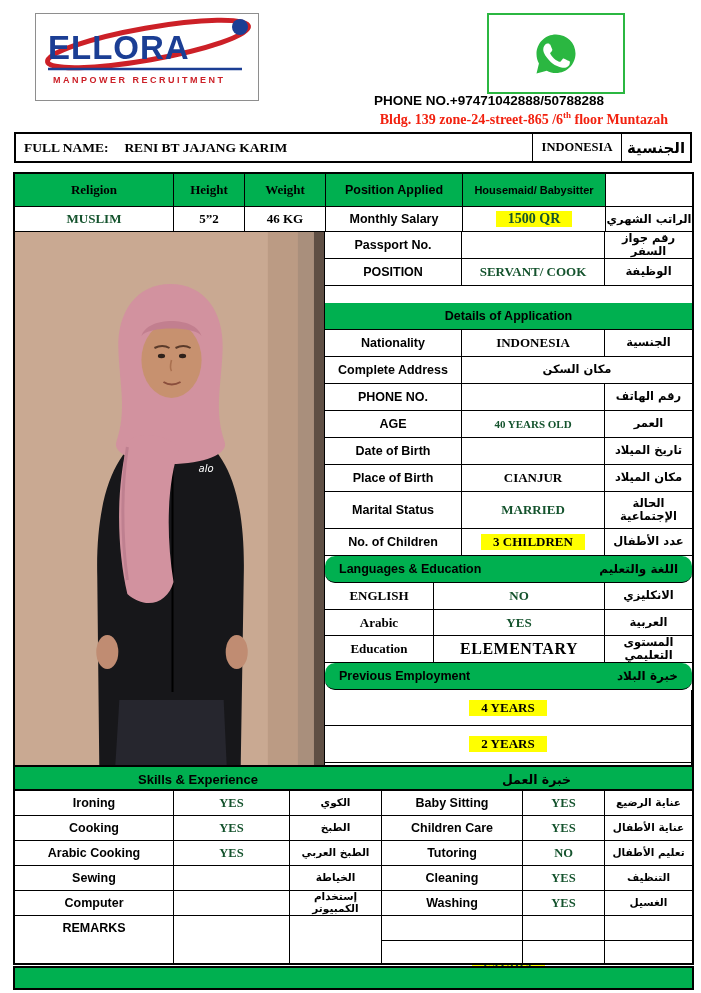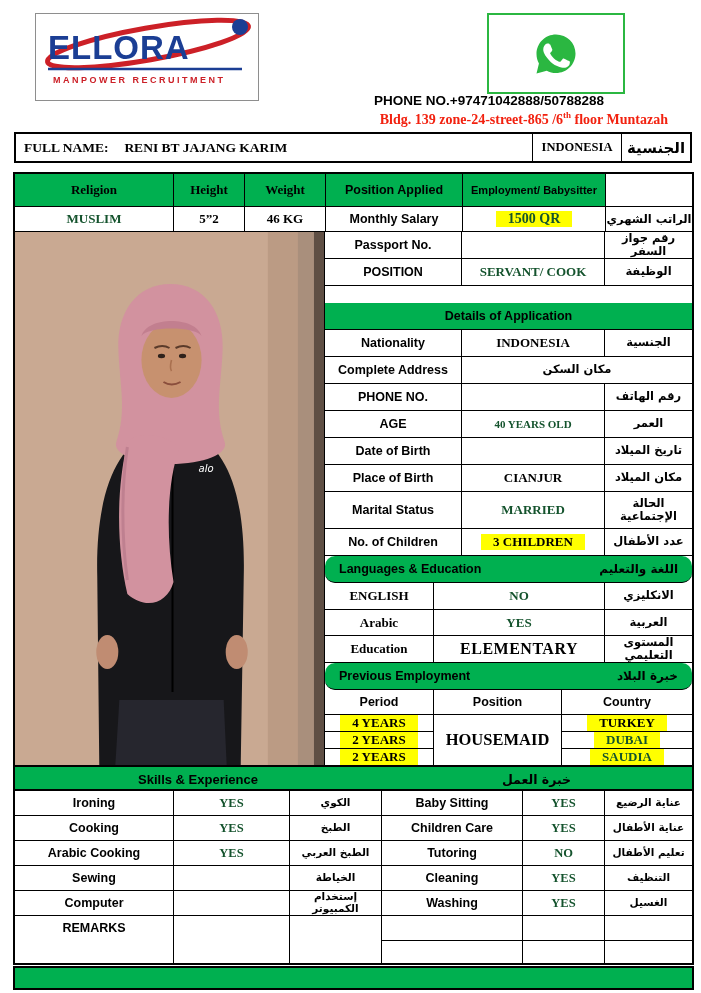--- a/index.html
+++ b/index.html
@@ -59,21 +59,21 @@
   .val2{flex:0 0 170px;font-weight:bold;font-size:13px;}
   .vsmall{font-size:11px;}
   .vbig{font-size:16px;letter-spacing:0.5px;}
   .secbar{background:#00B050;font-family:"Liberation Sans",sans-serif;font-weight:bold;font-size:12.5px;display:flex;align-items:center;}
   .secbar.center{justify-content:center;margin-top:17px;}
   .secbar.split{justify-content:space-between;padding:0 14px;border-radius:10px;}
   .secbar .ar{font-size:12px;}
   .ehd{font-family:"Liberation Sans",sans-serif;font-weight:bold;font-size:12.5px;}
   .e1{flex:0 0 108px;} .e2{flex:0 0 127px;} .e3{flex:1;}
 
-  .emp{display:flex;height:84px;}
+  .emp{display:flex;height:84px;flex-direction:column;}
   .emp-periods{flex:0 0 108px;border-right:1px solid #000;display:flex;flex-direction:column;}
   .emp-mid{flex:0 0 127px;border-right:1px solid #000;display:flex;align-items:center;justify-content:center;
            font-weight:bold;font-size:16.5px;}
   .emp-countries{flex:1;display:flex;flex-direction:column;}
   .ecell{flex:1;display:flex;align-items:center;justify-content:center;border-bottom:1px solid #000;
          font-weight:bold;font-size:13px;}
   .ecell:last-child{border-bottom:none;}
 
   
   .skills-bar{position:absolute;left:13px;top:765px;width:677px;height:24px;border:2px solid #000;
@@ -137,21 +137,21 @@
     <div class="nb-ar ar">الجنسية</div>
   </div>
 
   <div class="main-table">
 
     <div class="mrow r-head">
       <div class="mc cw1">Religion</div>
       <div class="mc cw2">Height</div>
       <div class="mc cw3">Weight</div>
       <div class="mc cw4 posap">Position Applied</div>
-      <div class="mc cw5 role">Employment/ Babysitter</div>
+      <div class="mc cw5 role">Housemaid/ Babysitter</div>
       <div class="mc cw6 white"></div>
     </div>
 
     <div class="mrow r-vals">
       <div class="mc cw1 vcell red">MUSLIM</div>
       <div class="mc cw2 vcell">5”2</div>
       <div class="mc cw3 vcell">46 KG</div>
       <div class="mc cw4 slbl">Monthly Salary</div>
       <div class="mc cw5">
         <span class="hl red" style="font-size:14px;font-weight:bold;">1500 QR</span>
@@ -275,25 +275,20 @@
           <div class="cell lbl2">Education</div>
           <div class="cell val2 vbig">ELEMENTARY</div>
           <div class="cell arc">المستوى التعليمي</div>
         </div>
 
         <div class="row h26 secbar split">
           <span>Previous Employment</span>
           <span class="ar">خبرة البلاد</span>
         </div>
 
-        <div class="row h24">
-          <div class="cell e1 ehd">Period</div>
-          <div class="cell e2 ehd">Position</div>
-          <div class="cell e3 ehd">Country</div>
-        </div>
 
         <div class="emp">
           <div class="emp-periods">
             <div class="ecell">
                 <span class="hl">4 YEARS</span>
               </div>
             <div class="ecell">
                 <span class="hl">2 YEARS</span>
               </div>
             <div class="ecell">

